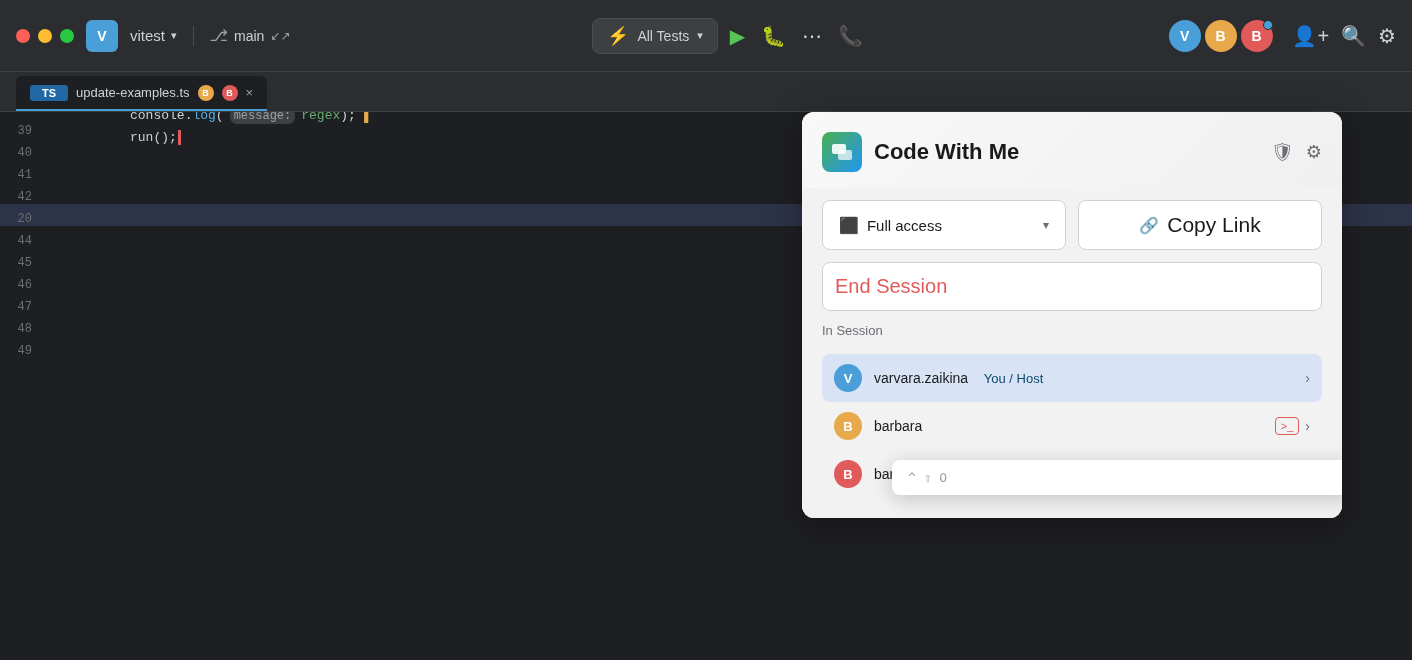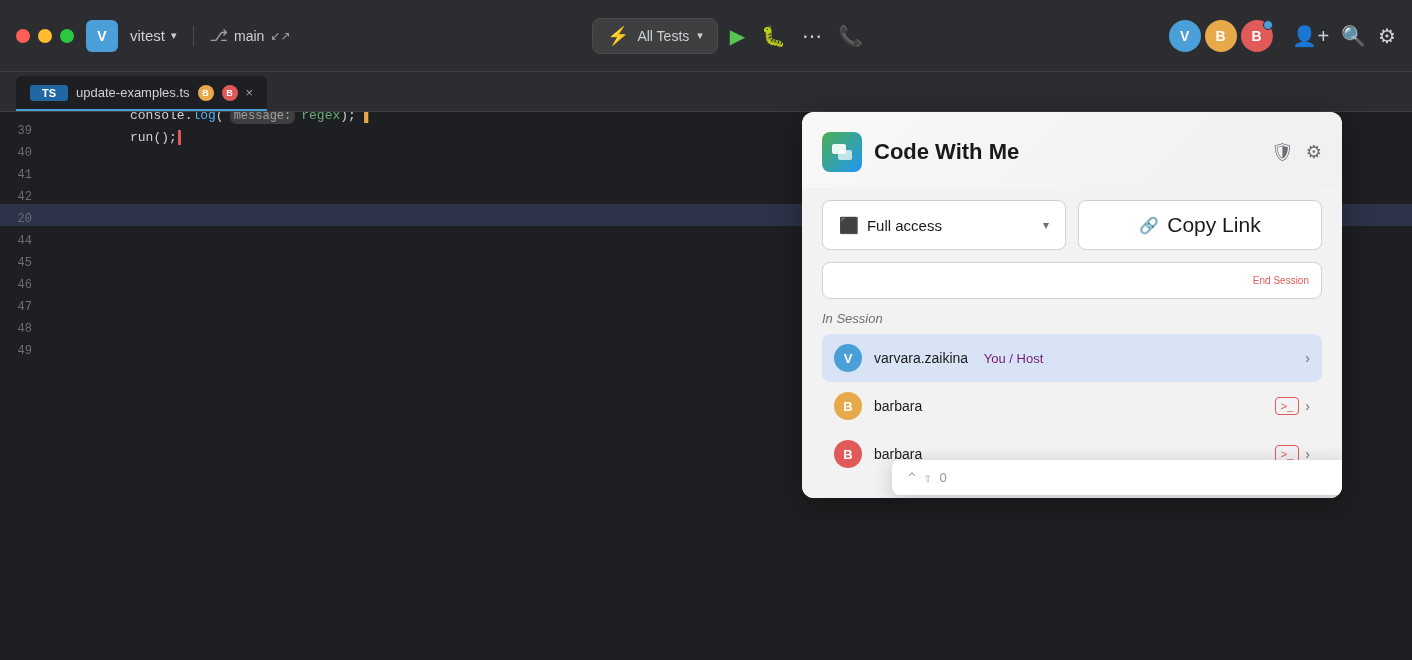--- a/index.html
+++ b/index.html
@@ -357,36 +357,35 @@
       color: #1a1a1a;
       font-size: 21px;
     }
 
     .end-session-btn {
       width: 100%;
       background: white;
       border: 1px solid #d0d0d0;
       border-radius: 8px;
       padding: 12px;
-      text-align: right;
+      text-align: left;
       color: #e05a5a;
-      font-size: 10px;
+      font-size: 20px;
       font-weight: 500;
       cursor: pointer;
       margin-bottom: 4px;
     }
 
     .in-session-section {
       padding-top: 8px;
     }
     .in-session-label {
       color: #6b6e75;
       font-size: 13px;
-      margin-bottom: 8px;
-      font-style: italic;
+      margin-bottom: 16px;
     }
 
     .session-user {
       display: flex;
       align-items: center;
       gap: 12px;
       padding: 10px 12px;
       border-radius: 8px;
       cursor: pointer;
     }
@@ -408,21 +407,21 @@
     .sa-green { background: #4a9fd8; }
     .sa-orange { background: #e8a94a; }
     .sa-red { background: #e05a5a; }
     .session-username {
       font-size: 14px;
       color: #1a1a1a;
       font-weight: 500;
     }
     .session-role {
       font-size: 13px;
-      color: #701a75;
+      color: #0c4a6e;
     }
     .session-user-right {
       margin-left: auto;
       display: flex;
       align-items: center;
       gap: 6px;
     }
     .session-terminal-icon {
       border: 1px solid #e05a5a;
       border-radius: 4px;

